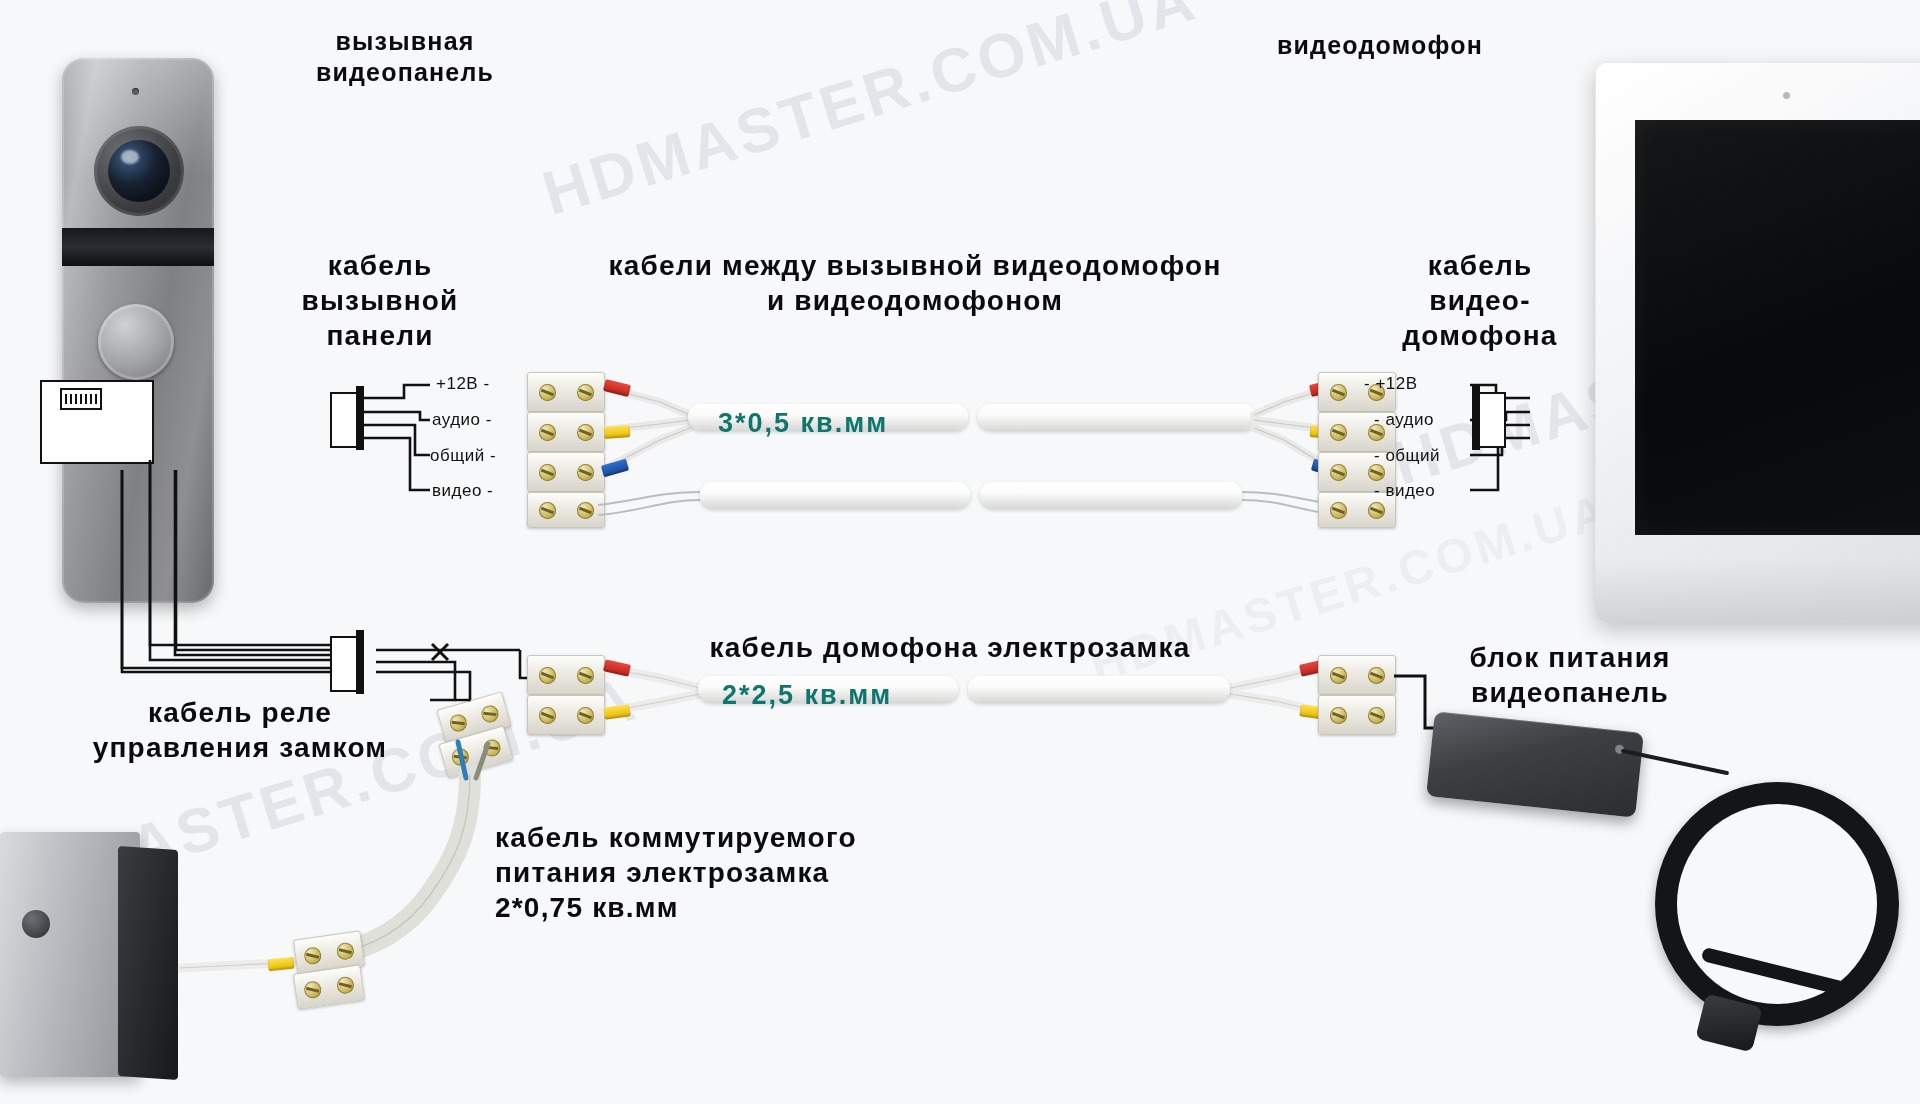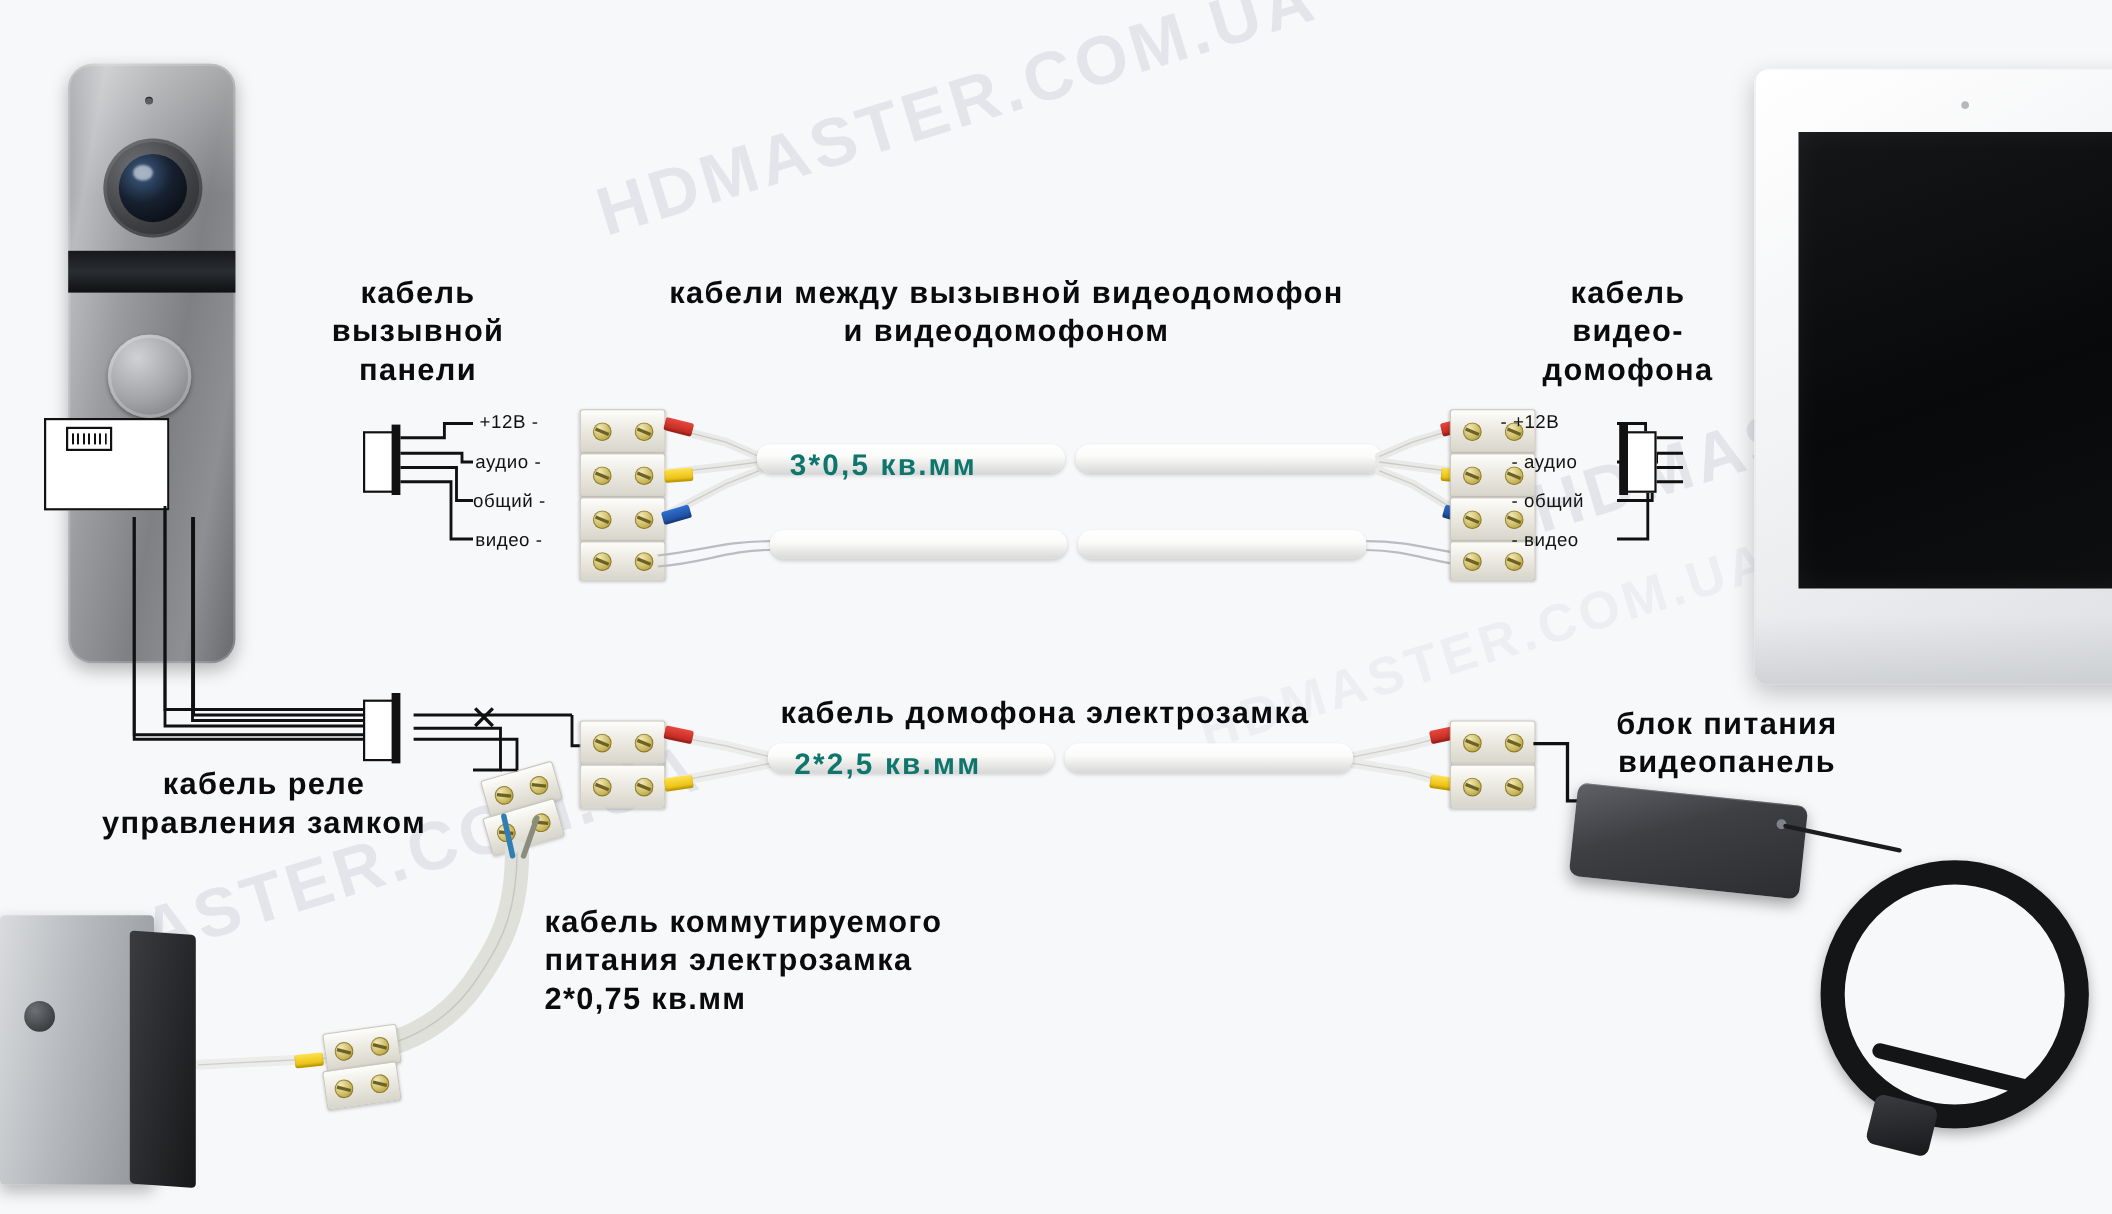--- a/index.html
+++ b/index.html
@@ -241,20 +241,23 @@
   <div class="panel-box">
     <div class="panel-box-inner"></div>
   </div>
 
   <div class="monitor">
     <div class="monitor-dot"></div>
     <div class="monitor-screen"></div>
     <div class="monitor-base-sheen"></div>
   </div>
 
+  <div class="lbl lbl-28" style="left:255px;top:26px;width:300px;">вызывная
+видеопанель</div>
+  <div class="lbl lbl-28" style="left:1190px;top:30px;width:380px;">видеодомофон</div>
 
   <div class="lbl lbl-26" style="left:280px;top:248px;width:200px;">кабель
 вызывной
 панели</div>
   <div class="lbl lbl-26" style="left:545px;top:248px;width:740px;">кабели между вызывной видеодомофон
 и видеодомофоном</div>
   <div class="lbl lbl-26" style="left:1370px;top:248px;width:220px;">кабель
 видео-
 домофона</div>
 

